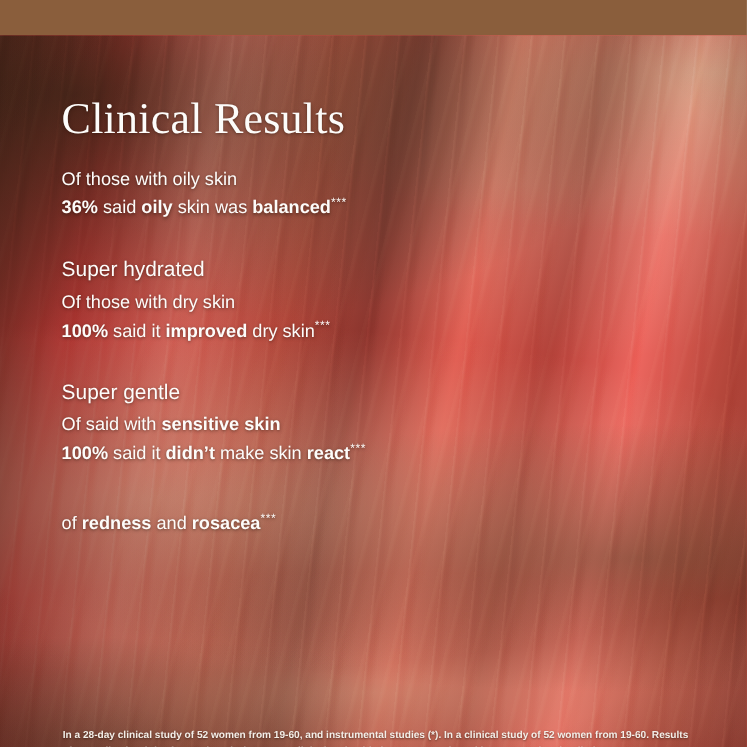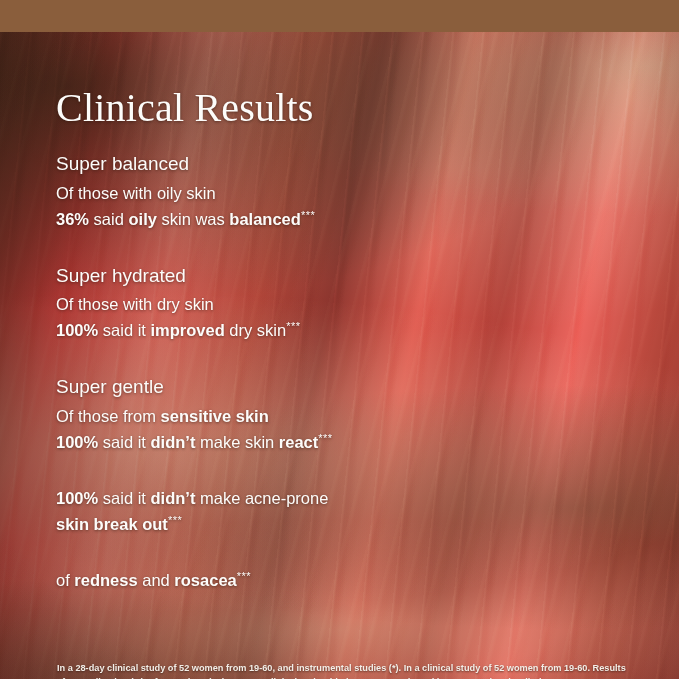--- a/index.html
+++ b/index.html
@@ -186,47 +186,42 @@
     <div class="bg-layer bg-vignette"></div>
   </div>
 
   <div class="content">
 
     <div class="title">Clinical Results</div>
 
     <div class="blocks">
 
       <div class="block">
-        <div class="block-head">Super balanced</div>
         <div class="line"><span>Of those with oily skin</span></div>
         <div class="line"><b>36%</b><span> said </span><b>oily</b><span> skin was </span><b>balanced</b><span class="sup">***</span></div>
       </div>
 
       <div class="spacer-sm"></div>
 
       <div class="block">
         <div class="block-head">Super hydrated</div>
         <div class="line"><span>Of those with dry skin</span></div>
         <div class="line"><b>100%</b><span> said it </span><b>improved</b><span> dry skin</span><span class="sup">***</span></div>
       </div>
 
       <div class="spacer-sm"></div>
 
       <div class="block">
         <div class="block-head">Super gentle</div>
-        <div class="line"><span>Of those from </span><b>sensitive skin</b></div>
+        <div class="line"><span>Of said with </span><b>sensitive skin</b></div>
         <div class="line"><b>100%</b><span> said it </span><b>didn’t</b><span> make skin </span><b>react</b><span class="sup">***</span></div>
       </div>
 
       <div class="spacer-sm"></div>
 
-      <div class="block">
-        <div class="line"><b>100%</b><span> said it </span><b>didn’t</b><span> make acne-prone</span></div>
-        <div class="line"><b>skin break out</b><span class="sup">***</span></div>
-      </div>
 
       <div class="spacer-sm"></div>
 
       <div class="block">
         <div class="line"><span>of </span><b>redness</b><span> and </span><b>rosacea</b><span class="sup">***</span></div>
       </div>
 
     </div>
 
     <div class="footnote">In a 28-day clinical study of 52 women from 19-60, and instrumental studies (*). In a clinical study of 52 women from 19-60. Results after application (**); after 28 days (***). In a pre-clinical anti-oxidative stress study and instrumental anti-pollution</div>

